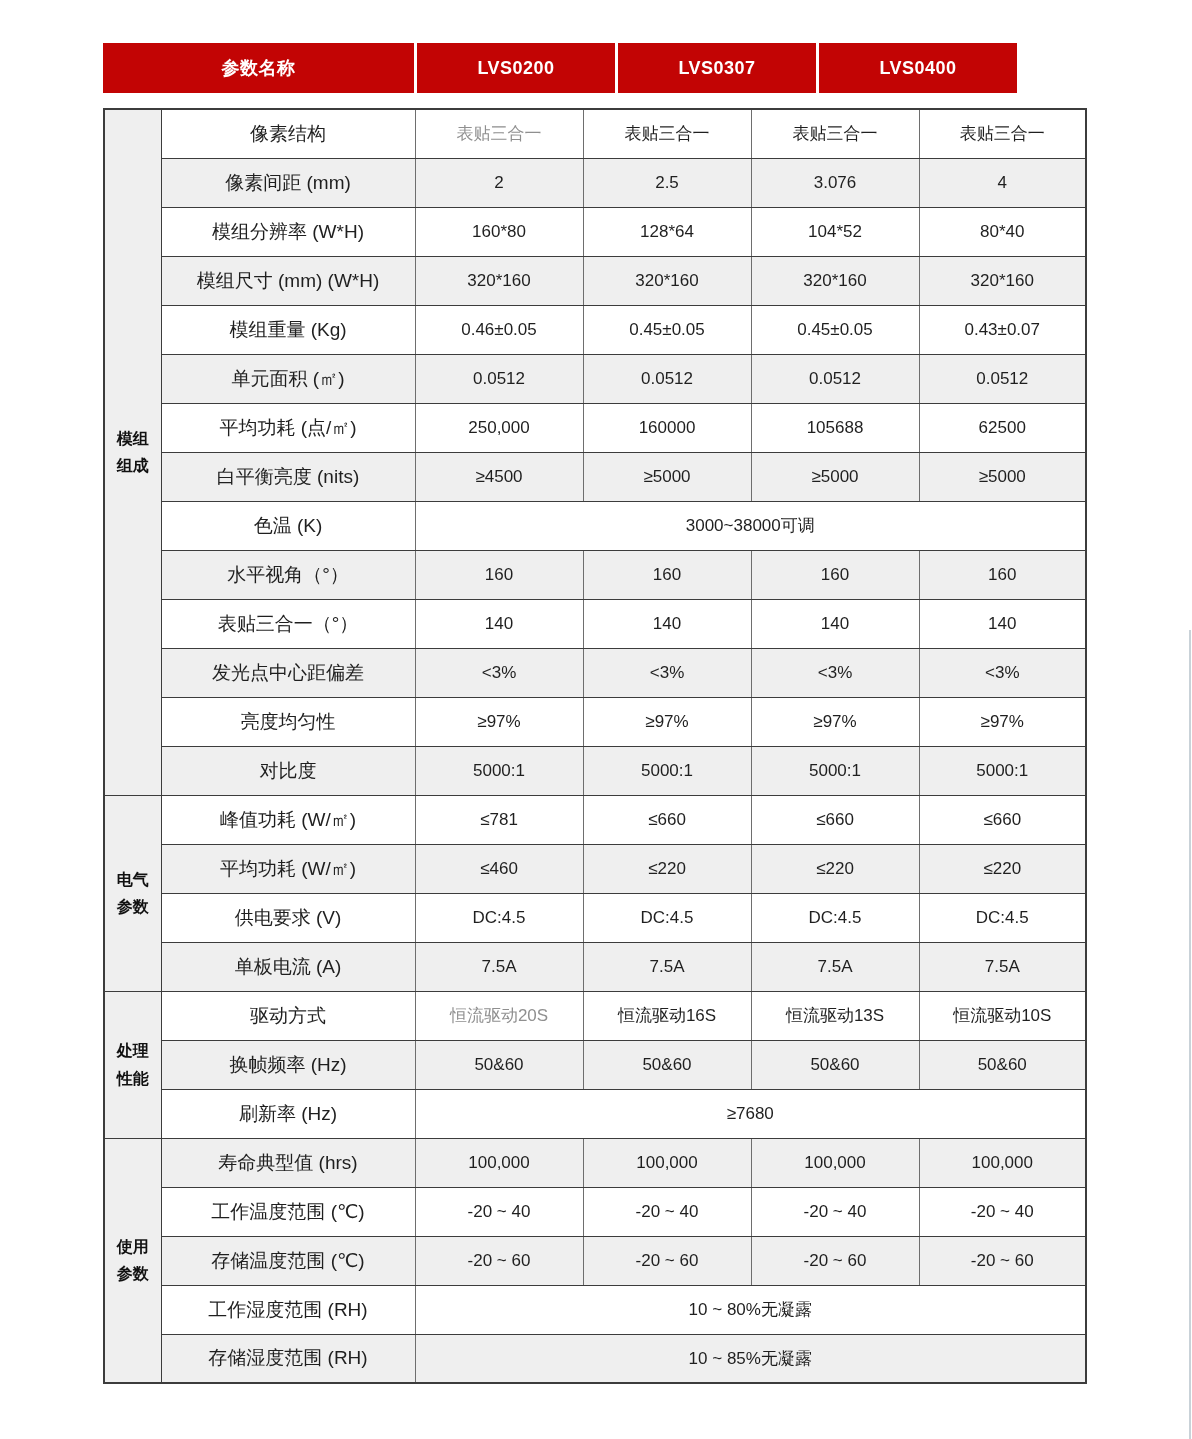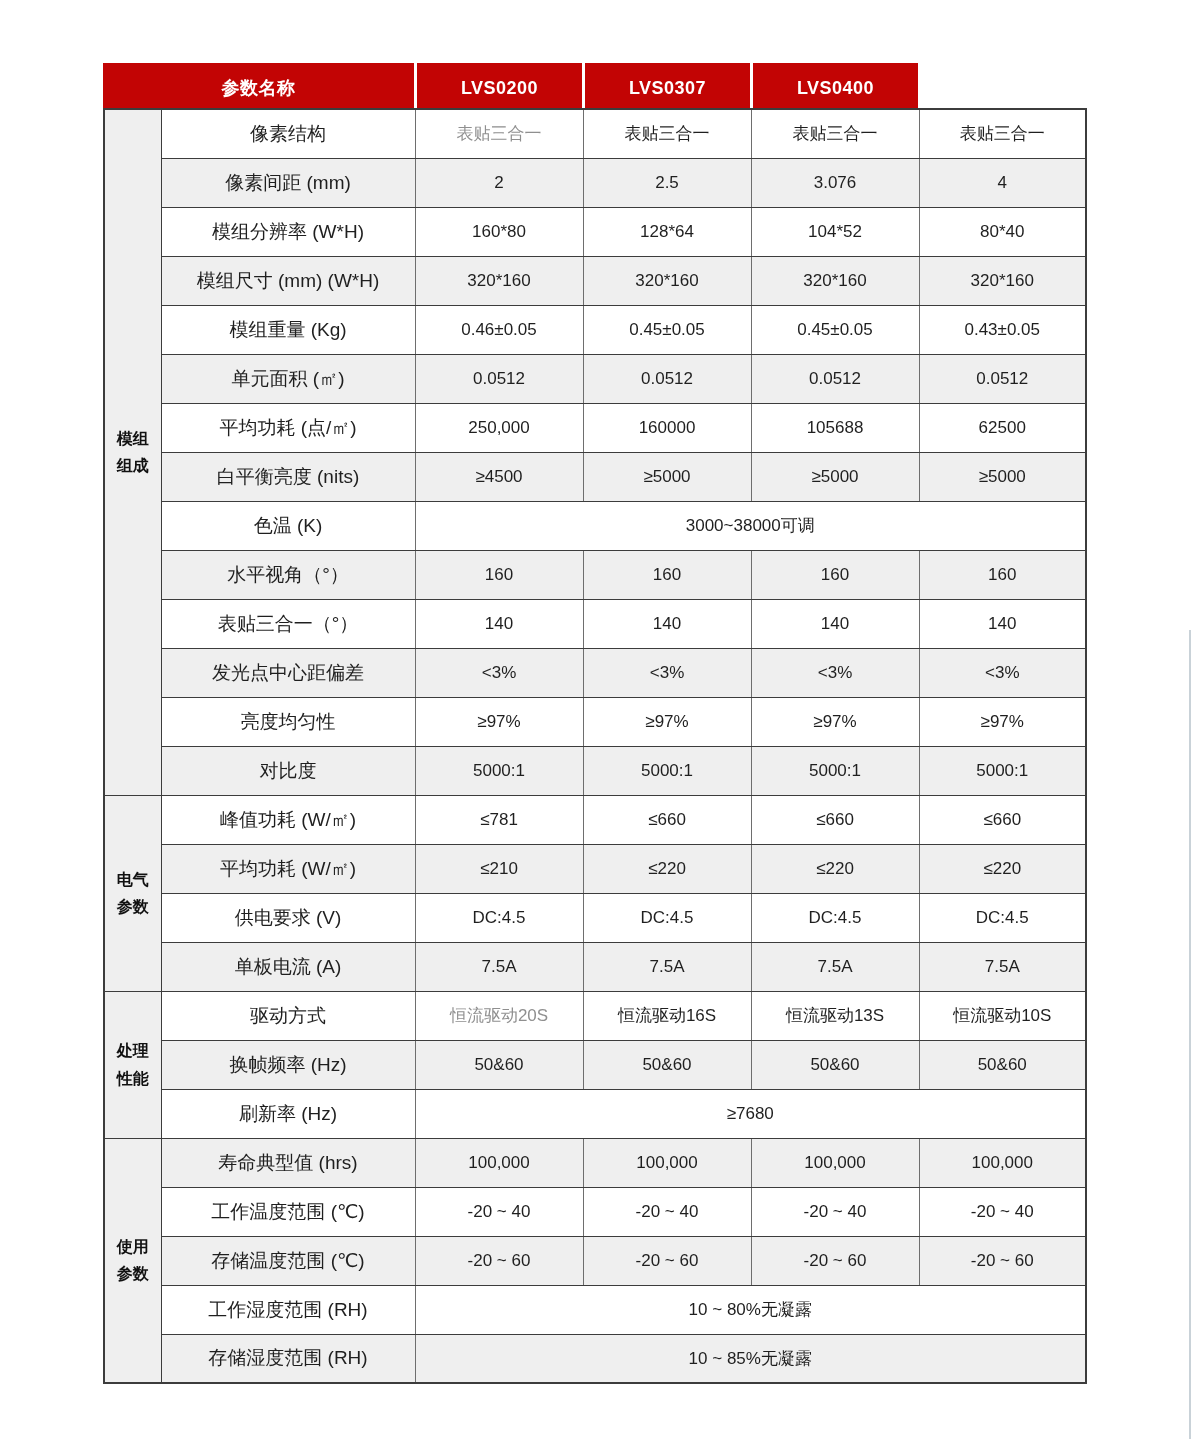--- a/index.html
+++ b/index.html
@@ -10,31 +10,31 @@
     --border-dark:#3c3c3c;
     --border-mid:#6e6e6e;
     --text:#1f1f1f;
     --muted-text:#8f8f8f;
   }
   *{margin:0;padding:0;box-sizing:border-box;}
   html,body{width:1192px;height:1439px;background:#ffffff;overflow:hidden;}
   body{font-family:"Liberation Sans","DejaVu Sans",sans-serif;position:relative;}
 
   .header-row{
-    position:absolute;left:103px;top:63px;height:50px;
+    position:absolute;left:103px;top:43px;height:50px;
     display:flex;gap:3px;
   }
   .header-cell{
     background:var(--header-bg);color:var(--header-text);
     font-weight:bold;font-size:18px;
     display:flex;align-items:center;justify-content:center;
     letter-spacing:0.5px;
   }
   .header-cell.param{width:311px;}
-  .header-cell.model{width:165px;}
+  .header-cell.model{width:198px;}
 
   table.spec-table{
     position:absolute;left:103px;top:108px;
     width:982px;border-collapse:collapse;table-layout:fixed;
     border:2px solid var(--border-dark);
   }
   .spec-table td{
     height:49px;text-align:center;vertical-align:middle;
     font-size:17px;color:var(--text);
     border-top:1px solid var(--border-dark);
@@ -109,21 +109,21 @@
         <td>320*160</td>
         <td>320*160</td>
         <td>320*160</td>
         <td>320*160</td>
       </tr>
       <tr>
         <td class="param-cell">模组重量 (Kg)</td>
         <td>0.46±0.05</td>
         <td>0.45±0.05</td>
         <td>0.45±0.05</td>
-        <td>0.43±0.05</td>
+        <td>0.43±0.07</td>
       </tr>
       <tr class="alt">
         <td class="param-cell">单元面积 (㎡)</td>
         <td>0.0512</td>
         <td>0.0512</td>
         <td>0.0512</td>
         <td>0.0512</td>
       </tr>
       <tr>
         <td class="param-cell">平均功耗 (点/㎡)</td>
@@ -182,21 +182,21 @@
         <td class="category-cell" rowspan="4">电气
 参数</td>
         <td class="param-cell">峰值功耗 (W/㎡)</td>
         <td>≤781</td>
         <td>≤660</td>
         <td>≤660</td>
         <td>≤660</td>
       </tr>
       <tr class="alt">
         <td class="param-cell">平均功耗 (W/㎡)</td>
-        <td>≤210</td>
+        <td>≤460</td>
         <td>≤220</td>
         <td>≤220</td>
         <td>≤220</td>
       </tr>
       <tr>
         <td class="param-cell">供电要求 (V)</td>
         <td>DC:4.5</td>
         <td>DC:4.5</td>
         <td>DC:4.5</td>
         <td>DC:4.5</td>

